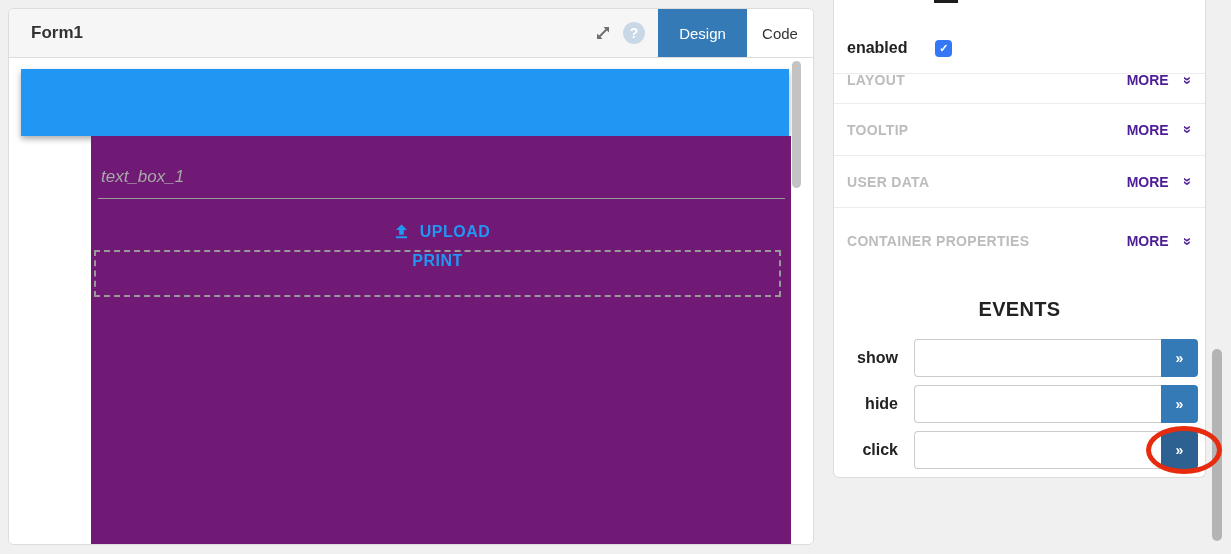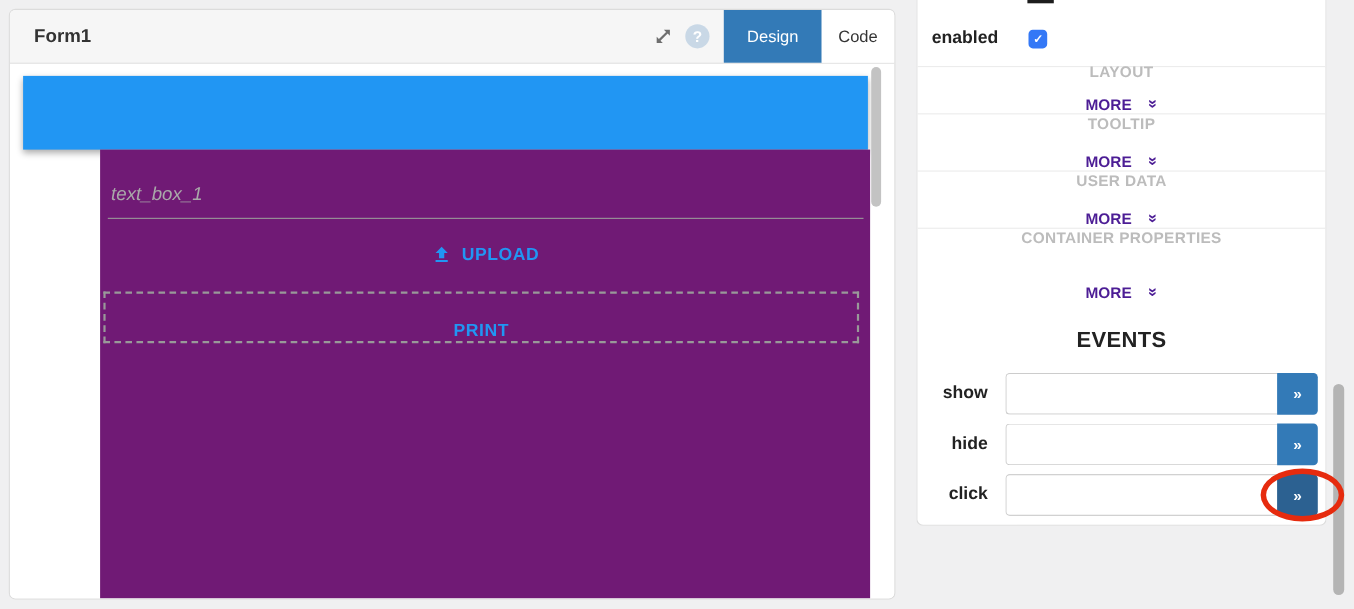--- a/index.html
+++ b/index.html
@@ -24,40 +24,40 @@
   .canvas { position:absolute; left:0; top:49px; right:0; bottom:0; background:#fff; }
   .navbar { position:absolute; left:12px; top:11px; width:768px; height:67px;
     background:#2196F3; box-shadow:0 3px 6px rgba(0,0,0,0.33); }
   .form-area { position:absolute; left:82px; top:78px; width:700px; bottom:0; background:#701a75; }
 
   .textbox { position:absolute; left:7px; top:22px; width:687px; border-bottom:1px solid #9a9a9a;
     padding:9px 0 11px 3px; font-style:italic; color:#a9a9a9; font-size:17px; cursor:text; }
   .upload-row { position:absolute; left:0; top:86px; width:100%; display:flex; justify-content:center; }
   .upload-btn { display:flex; align-items:center; gap:9px; color:#2196F3; font-weight:bold;
     font-size:16px; letter-spacing:0.5px; cursor:pointer; }
-  .print-box { position:absolute; left:3px; top:129px; width:687px; height:47px;
-    border:2px dashed #999; display:flex; align-items:flex-end; justify-content:center; cursor:pointer; }
+  .print-box { position:absolute; left:3px; top:114px; width:687px; height:47px;
+    border:2px dashed #999; display:flex; align-items:flex-start; justify-content:center; cursor:pointer; }
   .print-label { color:#2196F3; font-weight:bold; font-size:16px; letter-spacing:0.5px; }
   .canvas-scrollbar { position:absolute; left:783px; top:3px; width:9px; height:127px;
     background:#c3c3c3; border-radius:5px; }
 
   
   .props-card { position:absolute; left:833px; top:0; width:373px; height:478px;
     background:#fff; border:1px solid #dcdcdc; border-top:none; border-radius:0 0 6px 6px; }
   .clip-fragment { position:absolute; left:100px; top:0; width:24px; height:3px; background:#1d1d1d; }
 
   .prow { position:absolute; left:0; width:100%; display:flex; align-items:center; padding:0 13px; }
   .row-border { border-bottom:1px solid #ececec; }
-  .enabled-row { top:4px; height:57px; padding-top:6px; }
+  .enabled-row { top:17px; height:57px; padding-top:6px; }
   .enabled-label { font-weight:bold; font-size:16px; color:#222; }
   .checkbox { margin-left:28px; width:17px; height:17px; background:#3478f6; border-radius:4px;
     color:#fff; font-size:11px; font-weight:bold; display:flex; align-items:center; justify-content:center;
     cursor:pointer; }
 
-  .section-row { justify-content:space-between;flex-direction:column; }
+  .section-row { justify-content:space-between; }
   .row-layout { top:57px; height:47px; }
   .row-tooltip { top:104px; height:52px; }
   .row-userdata { top:156px; height:52px;justify-content:space-between; }
   .row-container { top:208px; height:66px; }
   .section-label { color:#bcbcbc; font-weight:bold; font-size:14px; letter-spacing:0.3px; }
   .more-link { color:#4c1d95; font-weight:bold; font-size:14px; display:flex; align-items:center;
     gap:15px; cursor:pointer; }
   .chev-double-down { display:inline-block; transform:rotate(90deg); font-size:15px; font-weight:bold; }
 
   .events-heading { position:absolute; left:0; top:298px; width:100%; text-align:center;

